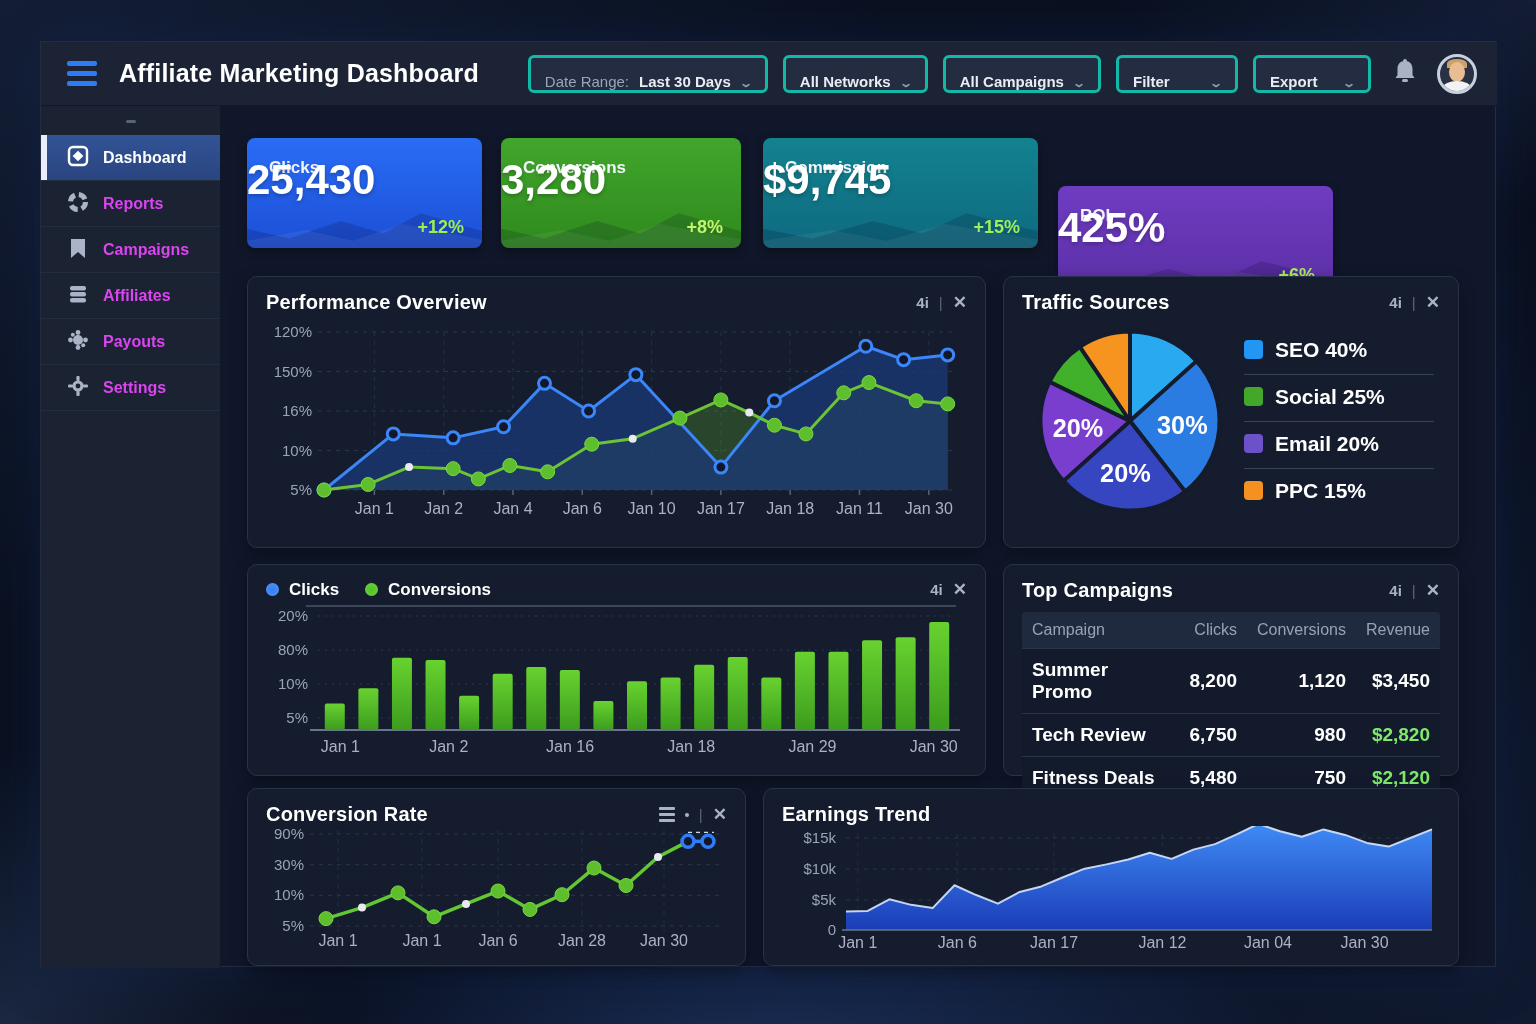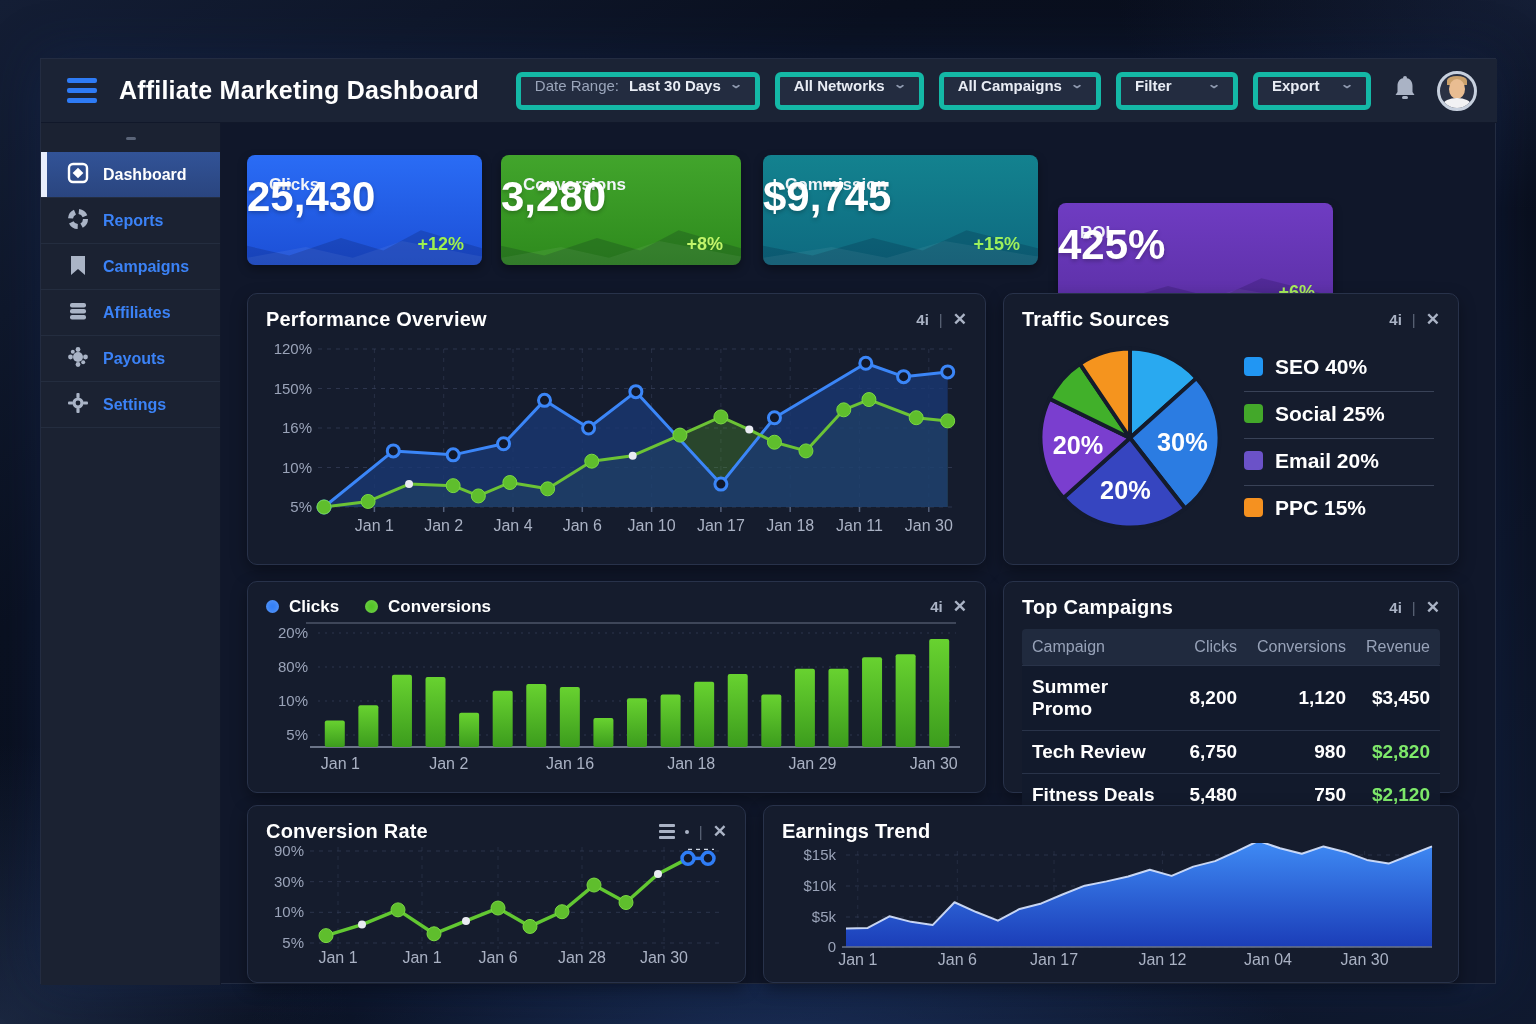--- a/index.html
+++ b/index.html
@@ -6,49 +6,49 @@
   html,body { width:1536px; height:1024px; overflow:hidden;
     font-family:"Liberation Sans", sans-serif; }
   body{
     background:
       radial-gradient(900px 300px at 50% 104%, rgba(47,86,160,.45), rgba(0,0,0,0) 60%),
       radial-gradient(500px 400px at 0% 100%, rgba(60,85,130,.35), rgba(0,0,0,0) 70%),
       radial-gradient(600px 300px at 100% 0%, rgba(45,65,110,.30), rgba(0,0,0,0) 70%),
       linear-gradient(145deg,#141e35 0%,#0a101f 30%,#090e1c 60%,#101a30 100%);
     position:relative; color:#fff;
   }
-  .app{ position:absolute; left:40px; top:58px; width:1456px; height:926px;
+  .app{ position:absolute; left:40px; top:41px; width:1456px; height:926px;
     background:#10172a; border:1px solid #232c41; box-shadow:0 0 50px rgba(20,45,100,.35);padding-left:19px;
   }
   
   .app-header{ position:absolute; left:0; top:0; width:1456px; height:64px;
     background:#1b2335; border-bottom:1px solid #11182a; display:flex; align-items:center;
     padding:0 20px 0 26px; }
   .burger{ width:30px; display:flex; flex-direction:column; gap:5px; margin-right:22px; cursor:pointer;}
   .burger i{ display:block; height:5px; border-radius:2px; background:#2e7bf6; }
   .app-title{ font-size:25px; font-weight:bold; letter-spacing:.2px; }
   .header-right{ margin-left:auto; display:flex; align-items:center; gap:15px; }
-  .hbox{ height:38px; background:#232c40; border:5px solid #14b8a6; border-radius:6px;
-    display:flex; align-items:flex-start; padding:0 14px; font-size:15px; font-weight:bold;
+  .hbox{ height:38px; background:#232c40; border:3px solid #14b8a6; border-radius:6px;
+    display:flex; align-items:flex-end; padding:0 14px; font-size:15px; font-weight:bold;
     color:#e8ecf4; gap:10px; cursor:pointer; white-space:nowrap;}
   .hbox .lbl-dim{ color:#9aa5ba; font-weight:normal; }
   .chev{ color:#8f9ab0; font-size:12px; transform:scaleX(1.4); }
   .btnbox{ justify-content:space-between; }
   .bell{ margin-left:6px; cursor:pointer; }
   .avatar{ width:40px; height:40px; border-radius:50%; background:#2a3144;
     border:3px solid #c7d0de; position:relative; overflow:hidden; cursor:pointer; margin-left:4px;}
   .avatar .face{ position:absolute; left:9px; top:5px; width:16px; height:20px; border-radius:50%; background:#e9bd92;}
   .avatar .hair{ position:absolute; left:7px; top:2px; width:20px; height:9px; border-radius:50% 50% 0 0; background:#caa06b;}
   .avatar .body{ position:absolute; left:3px; top:24px; width:28px; height:14px; border-radius:50% 50% 0 0; background:#f2f2f4;}
   
   .sidebar{ position:absolute; left:0; top:64px; width:180px; height:862px; background:#1b2232;
     border-right:1px solid #11182a; padding-top:14px;}
   .sb-dash{ width:10px; height:3px; background:#5a6478; border-radius:2px; margin:0 auto 12px auto;}
   .sb-item{ height:46px; display:flex; align-items:center; gap:14px; padding-left:26px;
-    border-bottom:1px solid #242d3f; color:#3b82f6; font-size:16px; font-weight:bold; cursor:pointer; position:relative;}
+    border-bottom:1px solid #242d3f; color:#d946ef; font-size:16px; font-weight:bold; cursor:pointer; position:relative;}
   .sb-item svg{ flex:0 0 auto; }
   .sb-item.active{ background:linear-gradient(#325397,#2a457f); color:#fff; }
   .sb-item.active::before{ content:""; position:absolute; left:0; top:0; bottom:0; width:6px; background:#e8eefc; }
   
   .kpi-row{ position:absolute; left:206px; top:96px; height:110px; display:flex; }
   .kpi{ position:relative; height:110px; border-radius:8px; overflow:hidden;
     box-shadow:0 4px 10px rgba(0,0,0,.35); }
   .kpi .klabel{ position:absolute; left:22px; top:20px; font-size:17px; font-weight:bold; color:#f2f5fa;}
   .kpi .kvalue{ position:absolute; left:0; right:0; top:18px; text-align:left; font-size:42px; font-weight:bold;
     text-shadow:0 2px 4px rgba(0,0,0,.25);}

